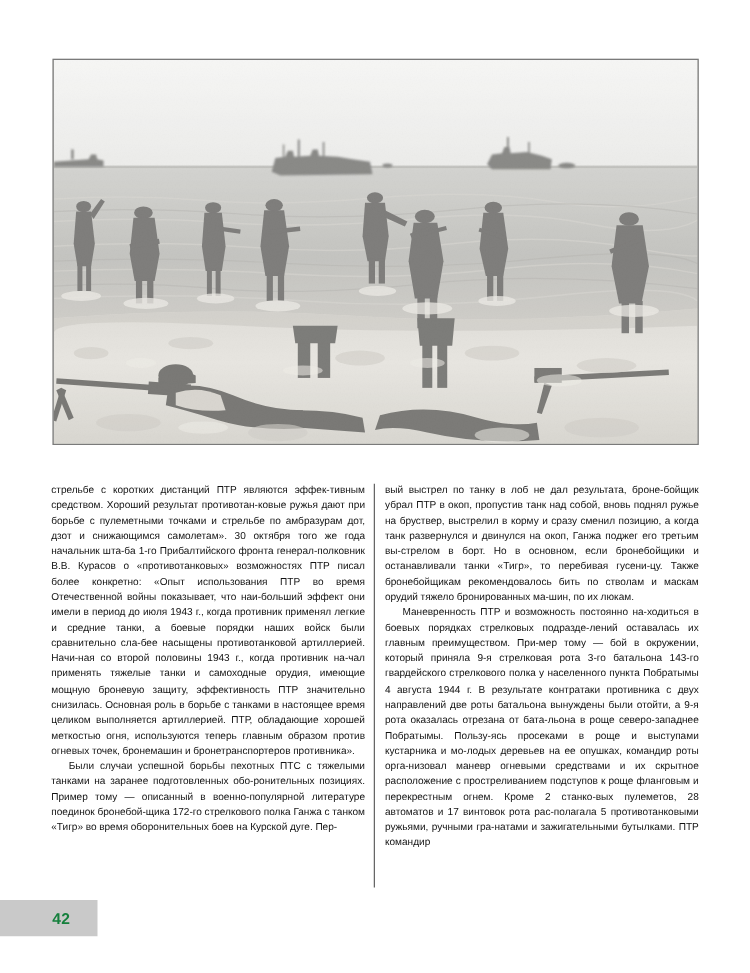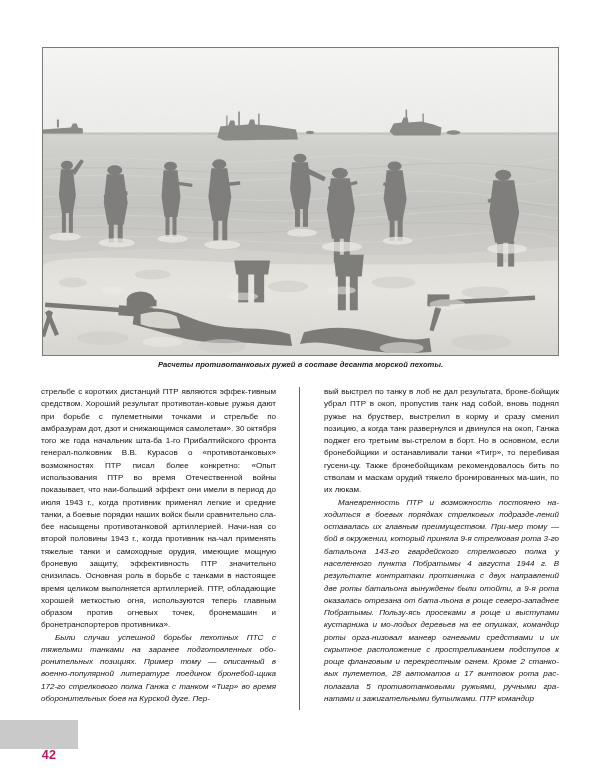--- a/index.html
+++ b/index.html
@@ -50,21 +50,21 @@
   }
 
   
   .columns {
     position: absolute;
     left: 41px;
     top: 386px;
     width: 518px;
     height: 326px;
     display: flex;
-    gap: 16px;
+    gap: 0;
   }
   .col {
     width: 251px;
     font-size: 8.05px;
     line-height: 12.28px;
     color: #121212;
     text-align: justify;
     text-justify: inter-word;
     hyphens: manual;
     word-spacing: -0.1px;
@@ -78,21 +78,21 @@
   .col-gutter::after {
     content: "";
     position: absolute;
     left: 7px;
     top: 1px;
     bottom: 2px;
     width: 1px;
     background: #666;
   }
   .col p { margin: 0; }
-  .col p.indent { text-indent: 14px; font-style: italic; }
+  .col p.indent { text-indent: 14px; }
   .col p.cont { text-indent: 0; }
 
   
   .folio-box {
     position: absolute;
     left: 0;
     top: 720px;
     width: 78px;
     height: 29px;
     background: #c9c9c9;
@@ -101,23 +101,22 @@
     position: absolute;
     left: 0;
     top: 720px;
     width: 98px;
     height: 29px;
     display: flex;
     align-items: center;
     justify-content: center;
     font-size: 12.5px;
     font-weight: bold;
-    color: #be185d;
+    color: #15803d;
     letter-spacing: 0.3px;
-    margin-top: 20px;
   }
 </style>
 </head>
 <body>
 
 <div class="page">
 
   <div class="photo-frame">
     <svg class="photo-svg" viewBox="0 0 517 309" preserveAspectRatio="none">
       <defs>
@@ -322,21 +321,20 @@
         <ellipse cx="300" cy="244" rx="14" ry="4"></ellipse>
         <ellipse cx="406" cy="258" rx="18" ry="5"></ellipse>
         <ellipse cx="120" cy="296" rx="20" ry="5"></ellipse>
         <ellipse cx="360" cy="302" rx="22" ry="6"></ellipse>
       </g>
 
       <rect x="0" y="0" width="517" height="309" filter="url(#grain)" fill="#ffffff" opacity="0.35"></rect>
     </svg>
   </div>
 
-  <div class="caption">Расчеты противотанковых ружей в составе десанта морской пехоты.</div>
 
   <div class="columns">
     <div class="col col-left">
       <p class="cont">стрельбе с коротких дистанций ПТР являются эффек-тивным средством. Хороший результат противотан-ковые ружья дают при борьбе с пулеметными точками и стрельбе по амбразурам дот, дзот и снижающимся самолетам». 30 октября того же года начальник шта-ба 1-го Прибалтийского фронта генерал-полковник В.В. Курасов о «противотанковых» возможностях ПТР писал более конкретно: «Опыт использования ПТР во время Отечественной войны показывает, что наи-больший эффект они имели в период до июля 1943 г., когда противник применял легкие и средние танки, а боевые порядки наших войск были сравнительно сла-бее насыщены противотанковой артиллерией. Начи-ная со второй половины 1943 г., когда противник на-чал применять тяжелые танки и самоходные орудия, имеющие мощную броневую защиту, эффективность ПТР значительно снизилась. Основная роль в борьбе с танками в настоящее время целиком выполняется артиллерией. ПТР, обладающие хорошей меткостью огня, используются теперь главным образом против огневых точек, бронемашин и бронетранспортеров противника».</p>
       <p class="indent">Были случаи успешной борьбы пехотных ПТС с тяжелыми танками на заранее подготовленных обо-ронительных позициях. Пример тому — описанный в военно-популярной литературе поединок бронебой-щика 172-го стрелкового полка Ганжа с танком «Тигр» во время оборонительных боев на Курской дуге. Пер-</p>
     </div>
     <div class="col-gutter"></div>
     <div class="col col-right">
       <p class="cont">вый выстрел по танку в лоб не дал результата, броне-бойщик убрал ПТР в окоп, пропустив танк над собой, вновь поднял ружье на бруствер, выстрелил в корму и сразу сменил позицию, а когда танк развернулся и двинулся на окоп, Ганжа поджег его третьим вы-стрелом в борт. Но в основном, если бронебойщики и останавливали танки «Тигр», то перебивая гусени-цу. Также бронебойщикам рекомендовалось бить по стволам и маскам орудий тяжело бронированных ма-шин, по их люкам.</p>
       <p class="indent">Маневренность ПТР и возможность постоянно на-ходиться в боевых порядках стрелковых подразде-лений оставалась их главным преимуществом. При-мер тому — бой в окружении, который приняла 9-я стрелковая рота 3-го батальона 143-го гвардейского стрелкового полка у населенного пункта Побратымы 4 августа 1944 г. В результате контратаки противника с двух направлений две роты батальона вынуждены были отойти, а 9-я рота оказалась отрезана от бата-льона в роще северо-западнее Побратымы. Пользу-ясь просеками в роще и выступами кустарника и мо-лодых деревьев на ее опушках, командир роты орга-низовал маневр огневыми средствами и их скрытное расположение с простреливанием подступов к роще фланговым и перекрестным огнем. Кроме 2 станко-вых пулеметов, 28 автоматов и 17 винтовок рота рас-полагала 5 противотанковыми ружьями, ручными гра-натами и зажигательными бутылками. ПТР командир</p>

